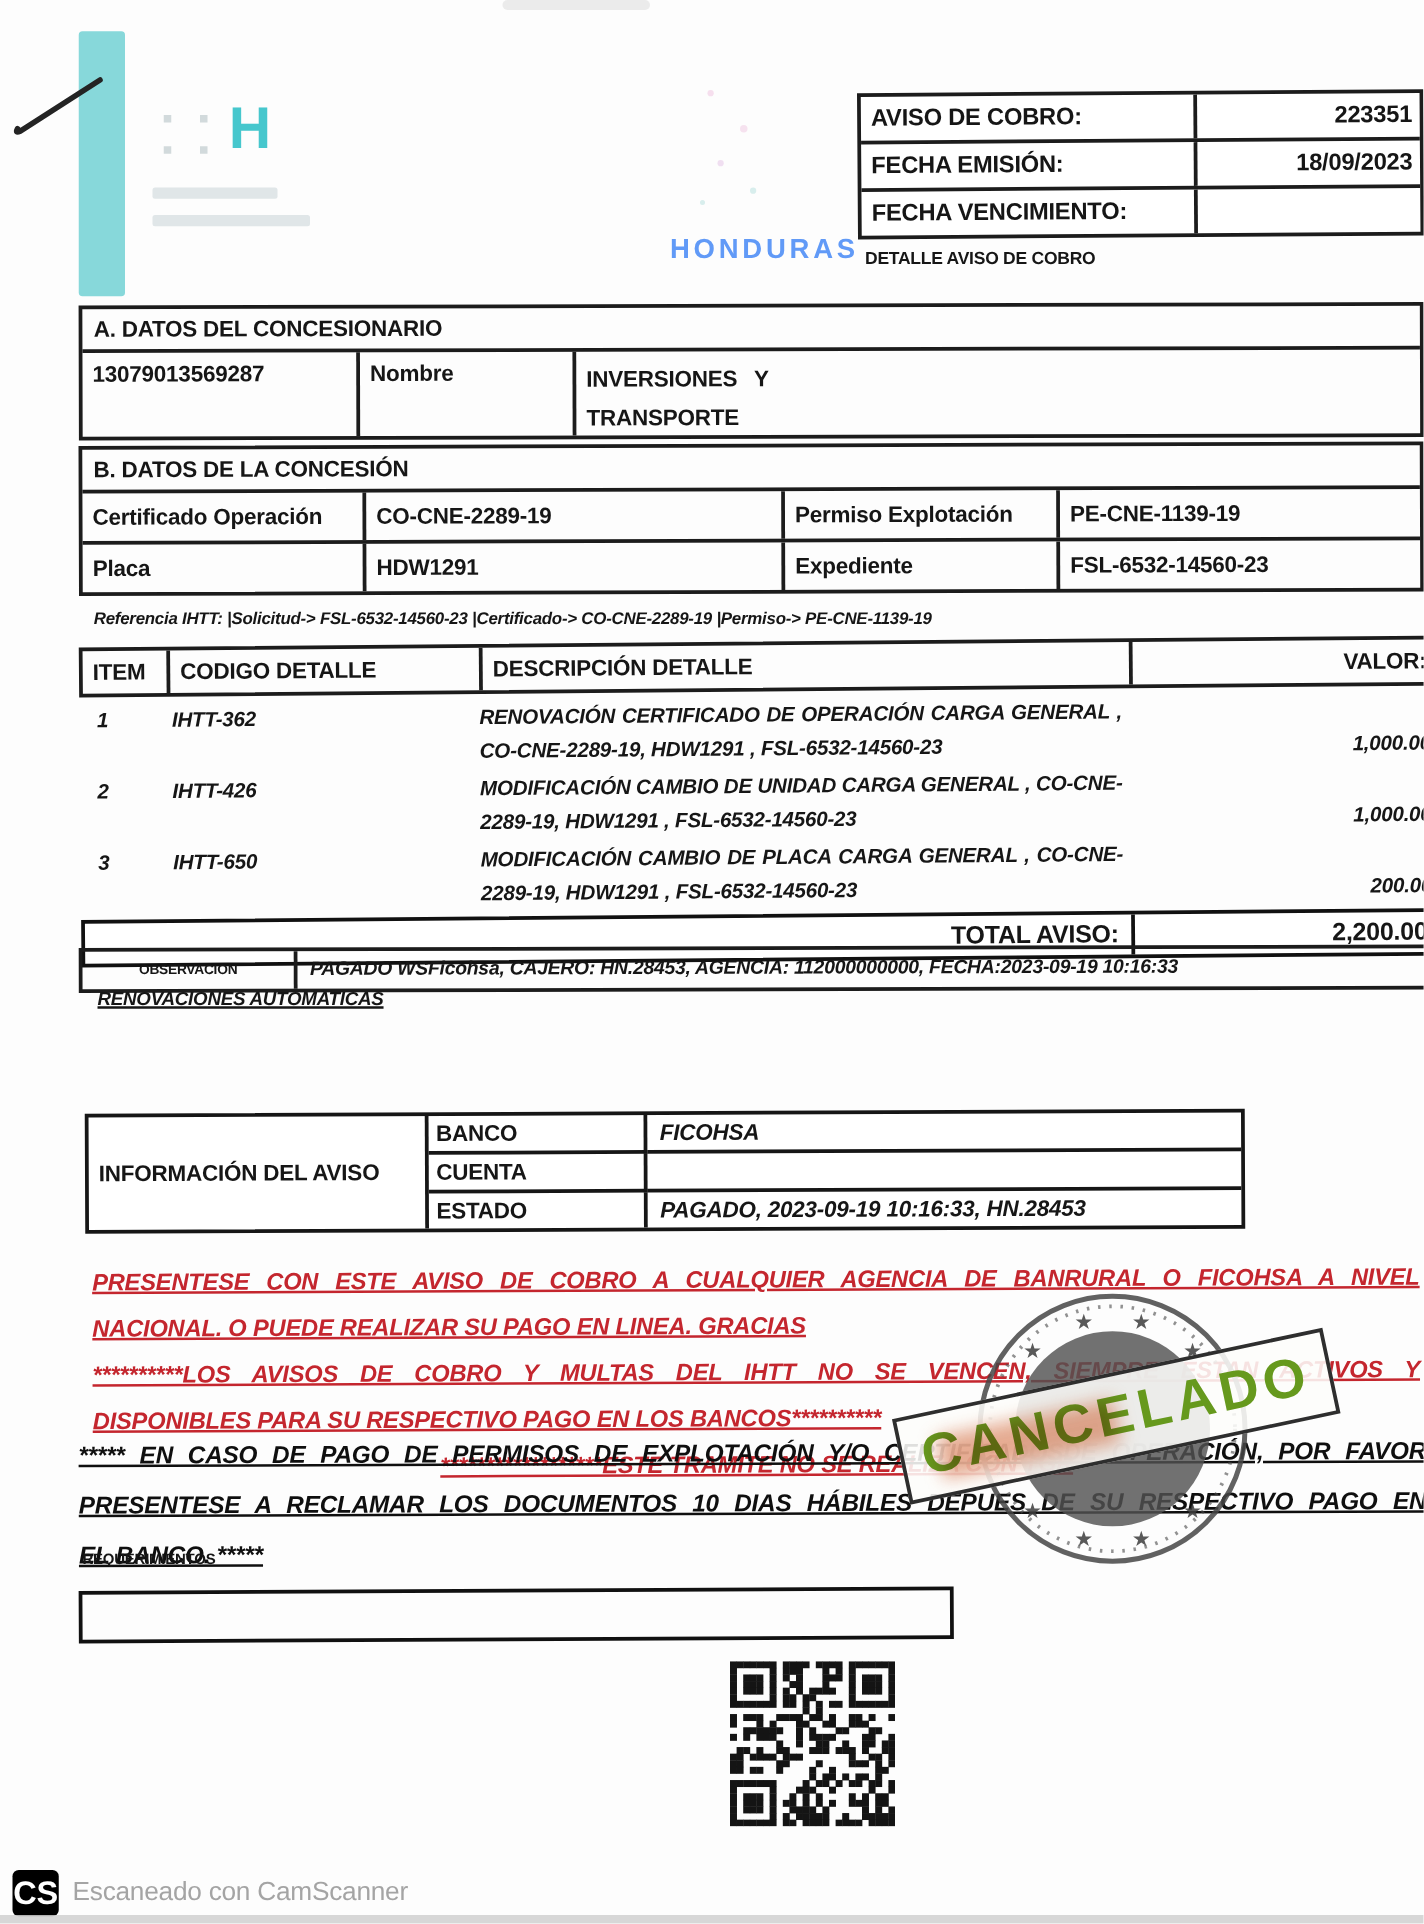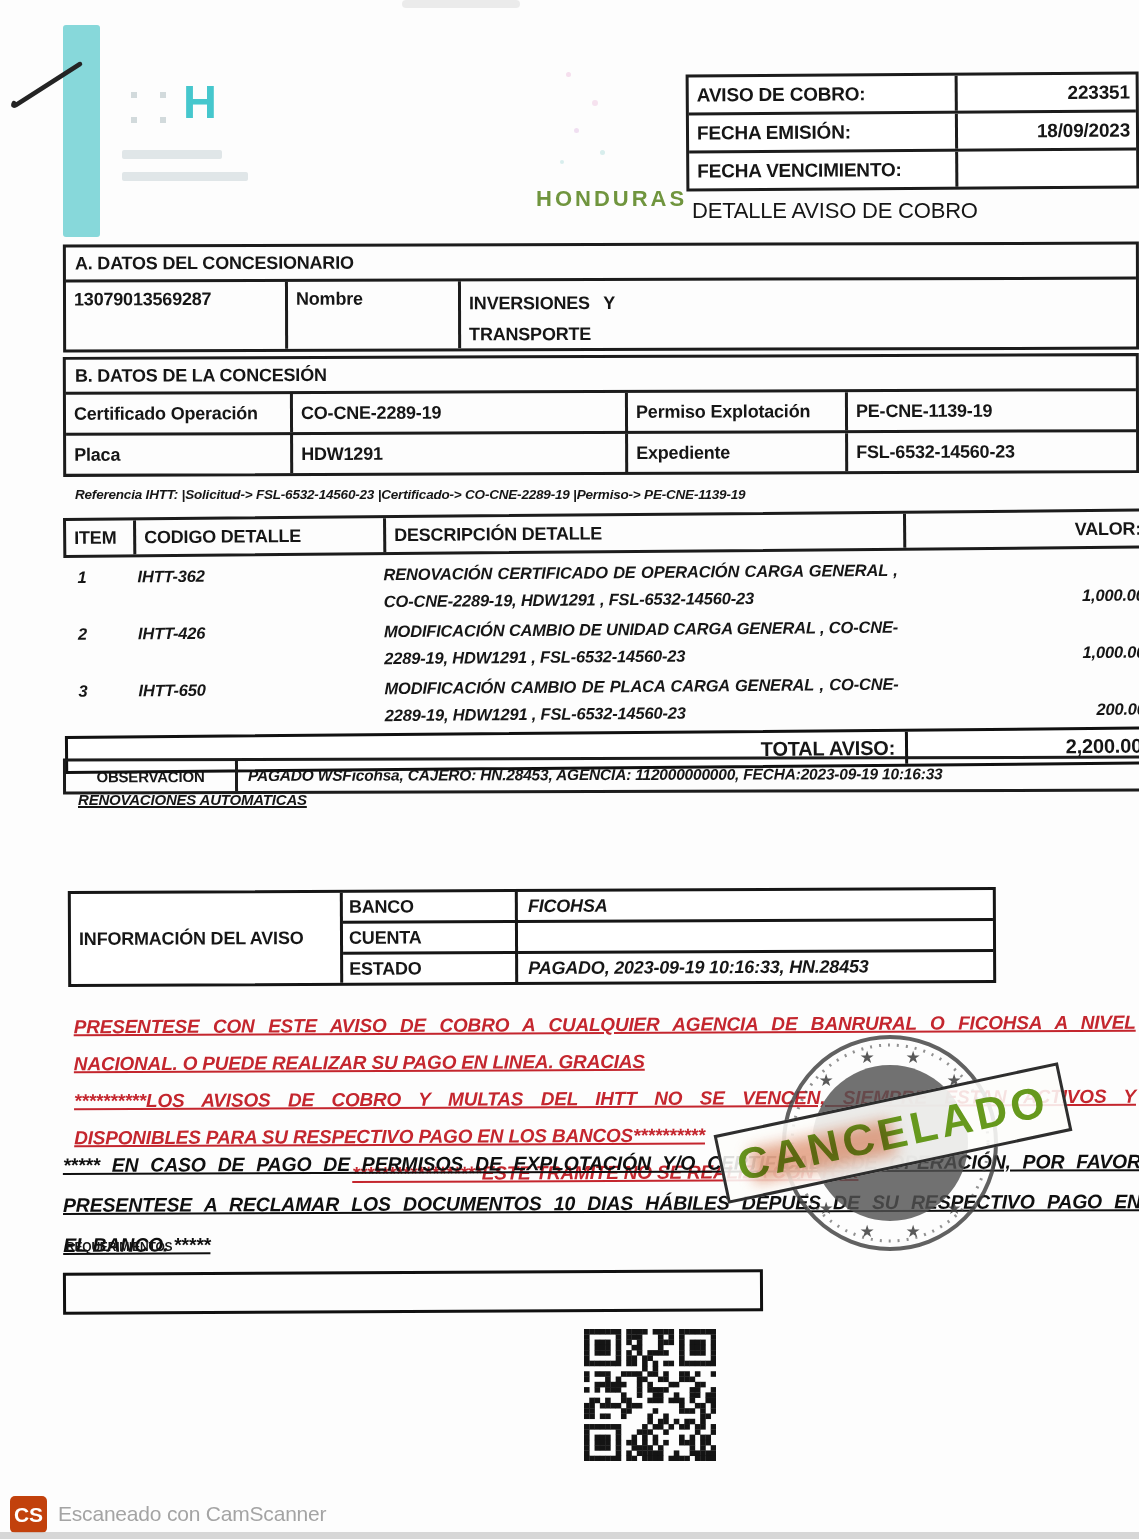--- a/index.html
+++ b/index.html
@@ -10,29 +10,29 @@
   .justfull{text-align:justify;text-align-last:justify;}
   .u{text-decoration:underline;text-decoration-thickness:2px;}
 
   
   .teal-bar{left:63px;top:25px;width:37px;height:212px;background:#87d8da;border-radius:3px;}
   .smudge{left:402px;top:0;width:118px;height:8px;background:#dddddd;opacity:.55;border-radius:4px;}
   .logo-h{left:183px;top:74px;font-size:47px;font-weight:bold;color:#46c7cd;}
   .logo-dot{width:6px;height:6px;background:#d2dadc;position:absolute;}
   .logo-bar{position:absolute;background:#e0e6e8;border-radius:2px;filter:blur(.5px);}
   .hn-speck{position:absolute;border-radius:50%;}
-  .honduras{left:536px;top:186px;font-size:22px;font-weight:bold;color:#4d7c0f;letter-spacing:3px;opacity:.8;}
+  .honduras{left:536px;top:186px;font-size:22px;font-weight:bold;color:#3b82f6;letter-spacing:3px;opacity:.8;}
 
   
   .hdr-table{left:686px;top:73px;width:447px;border:3px solid #1c1c1c;transform:rotate(-0.4deg);background:#fff;}
   .hdr-row{display:grid;grid-template-columns:269px 1fr;height:35px;border-bottom:3px solid #1c1c1c;}
   .hdr-row:last-child{border-bottom:none;}
   .hdr-label{border-right:3px solid #1c1c1c;display:flex;align-items:center;padding-left:8px;font-size:19px;font-weight:bold;}
   .hdr-val{display:flex;align-items:center;justify-content:flex-end;padding-right:6px;font-size:19px;font-weight:bold;}
-  .detalle-title{left:692px;top:198px;font-size:22px;font-weight:normal;}
+  .detalle-title{left:692px;top:198px;font-size:14px;font-weight:bold;}
 
   
   .sec{left:63px;width:1070px;border:3px solid #1c1c1c;background:transparent;}
   .sec-title{height:32px;border-bottom:3px solid #1c1c1c;display:flex;align-items:center;padding-left:9px;font-size:18px;font-weight:bold;}
   .secA{top:243px;transform:rotate(-0.15deg);}
   .secA-row{display:grid;grid-template-columns:222px 173px 162px 1fr;height:67px;}
   .secB{top:355px;transform:rotate(-0.2deg);}
   .secB-row{display:grid;grid-template-columns:227px 335px 220px 1fr;height:38px;border-bottom:3px solid #1c1c1c;}
   .secB-row:last-child{border-bottom:none;}
   .cell{border-right:3px solid #1c1c1c;display:flex;align-items:center;padding:0 8px;font-size:18px;font-weight:bold;overflow:hidden;}
@@ -51,21 +51,21 @@
   .item-row{display:grid;grid-template-columns:70px 250px 520px 1fr;font-size:16.5px;font-weight:bold;font-style:italic;line-height:27px;margin-bottom:3px;}
   .ir-num{padding-left:14px;}
   .ir-cod{padding-left:4px;}
   .ir-desc{padding-right:6px;}
   .ir-val{align-self:end;text-align:right;padding-right:2px;}
   .total-row{display:grid;grid-template-columns:840px 1fr;border:3.5px solid #111;height:32px;margin-top:4px;background:#fff;}
   .tr-label{border-right:3.5px solid #111;display:flex;align-items:center;justify-content:flex-end;padding-right:10px;font-size:20px;font-weight:bold;}
   .tr-val{display:flex;align-items:center;justify-content:flex-end;padding-right:3px;font-size:20px;font-weight:bold;}
 
   .obs{left:63px;top:757px;width:1076px;height:30px;border:3px solid #1c1c1c;display:grid;grid-template-columns:172px 1fr;transform:rotate(-0.15deg);}
-  .obs-label{border-right:3px solid #1c1c1c;display:flex;align-items:center;justify-content:center;font-size:15px;font-weight:bold;}
+  .obs-label{border-right:3px solid #1c1c1c;display:flex;align-items:center;justify-content:center;font-size:11px;font-weight:bold;}
   .obs-val{display:flex;align-items:center;padding-left:10px;font-size:15.5px;font-weight:bold;font-style:italic;}
   .renov{left:78px;top:791px;font-size:15px;font-weight:bold;font-style:italic;text-decoration:underline;text-decoration-thickness:2px;}
 
   
   .info{left:68px;top:889px;width:922px;border:3.5px solid #161616;display:grid;grid-template-columns:272px 175px 1fr;transform:rotate(-0.25deg);background:#fff;}
   .info-title{grid-row:1/4;border-right:3px solid #161616;display:flex;align-items:center;padding-left:8px;font-size:18px;font-weight:bold;}
   .info-label{border-right:3px solid #161616;border-bottom:3px solid #161616;height:28px;display:flex;align-items:center;padding-left:6px;font-size:18px;font-weight:bold;}
   .info-val{border-bottom:3px solid #161616;display:flex;align-items:center;padding-left:10px;font-size:18px;font-weight:bold;font-style:italic;}
   .info-label.last,.info-val.last{border-bottom:none;}
 
@@ -80,21 +80,21 @@
   
   .stamp{left:735px;top:1018px;width:310px;height:250px;pointer-events:none;}
   .stamp svg{position:absolute;left:0;top:0;}
   .banner{position:absolute;left:-18px;top:80px;width:346px;height:64px;transform:rotate(-12deg);
           background:rgba(253,253,250,.88);border:3.5px solid #2e2e2e;display:flex;align-items:center;justify-content:center;}
   .banner-text{font-size:44px;font-weight:bold;letter-spacing:4px;color:#66991d;white-space:nowrap;}
   .banner-tint{position:absolute;left:8%;top:28%;width:42%;height:55%;background:rgba(202,72,16,.45);filter:blur(7px);mix-blend-mode:multiply;}
 
   
   .qr{left:584px;top:1329px;}
-  .cs-badge{left:10px;top:1496px;width:37px;height:37px;background:#c2410c;border-radius:5px;display:flex;align-items:center;justify-content:center;color:#fff;font-size:21px;font-weight:bold;}
+  .cs-badge{left:10px;top:1496px;width:37px;height:37px;background:#000000;border-radius:5px;display:flex;align-items:center;justify-content:center;color:#fff;font-size:26px;font-weight:bold;}
   .cs-text{left:58px;top:1502px;font-size:21px;color:#a4a4a4;}
   .bottom-strip{left:0;bottom:0;width:1139px;height:7px;background:#d0d0d0;opacity:.85;}
 </style>
 </head>
 <body>
 
 <div class="page">
 
   <div class="abs smudge"></div>
   <div class="abs teal-bar"></div>

